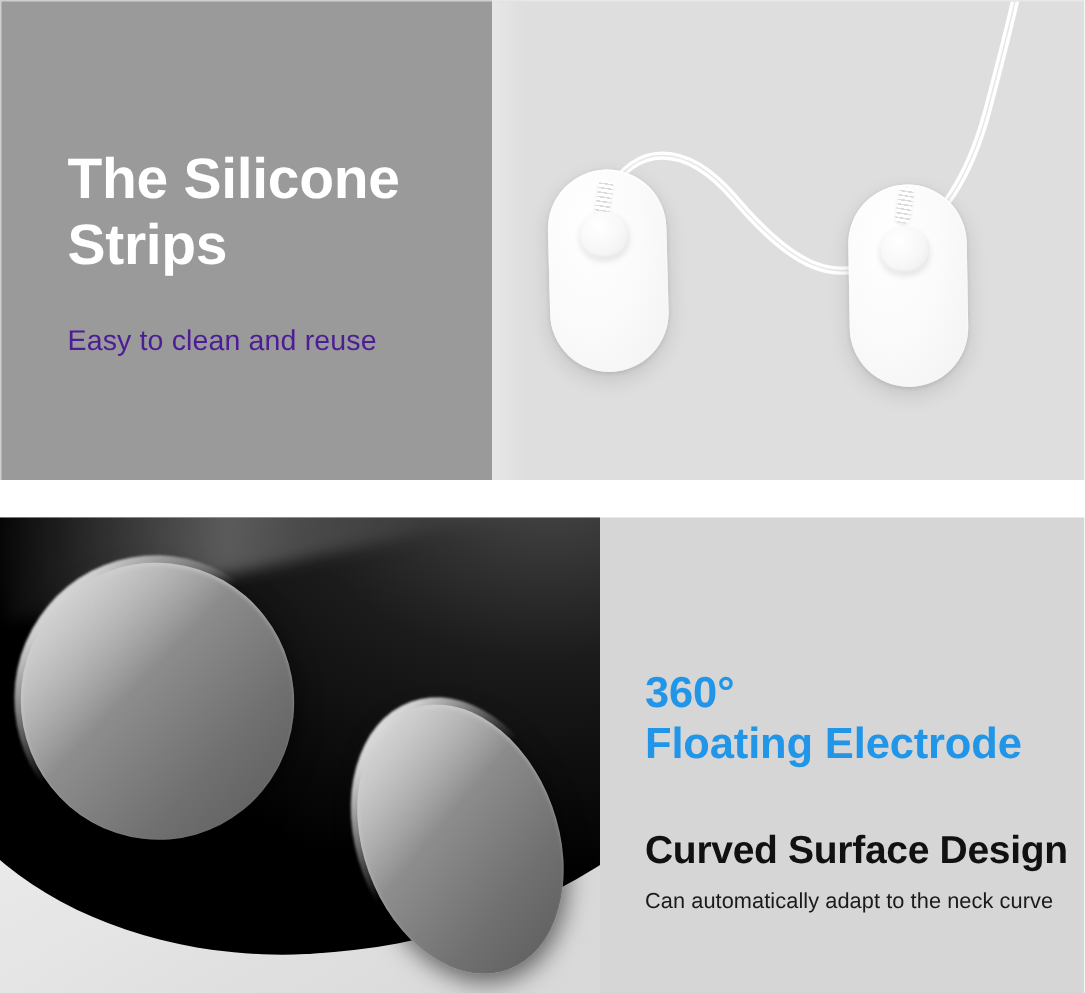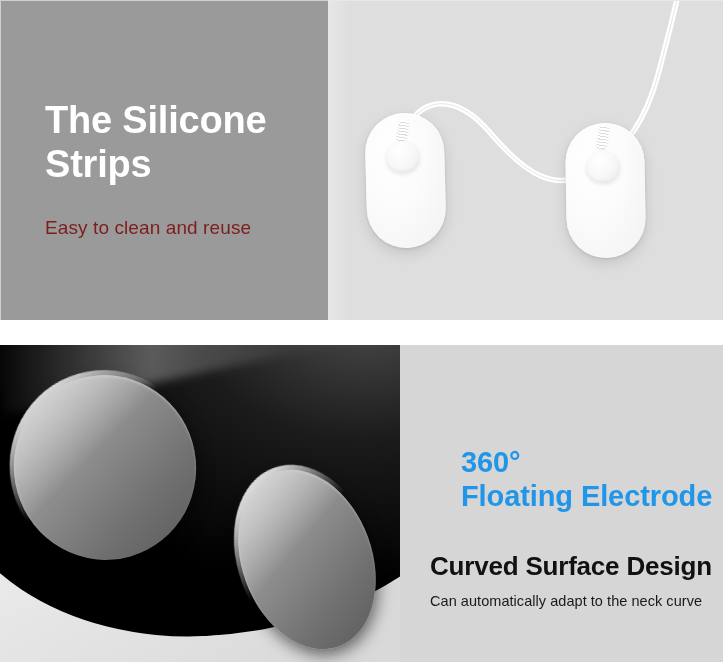--- a/index.html
+++ b/index.html
@@ -29,21 +29,21 @@
     flex:0 0 328px;
   }
   #silicone-heading {
     position:absolute; left:44px; top:97px;
     font-size:38px; font-weight:700; line-height:1.17;
     color:#ffffff; letter-spacing:-0.2px;
     white-space:pre-line;
   }
   #silicone-sub {
     position:absolute; left:44px; top:216px;
-    font-size:19px; font-weight:400; color:#7f1d1d;
+    font-size:19px; font-weight:400; color:#4c1d95;
     letter-spacing:0.1px;
   }
 
   
   #pads-photo {
     position:relative; flex:1 1 auto; height:320px;
     background:#dedede;
     overflow:hidden;
     border-top:1px solid #e8e8e8;
   }
@@ -163,21 +163,21 @@
 
   
   #floating-panel {
     position:relative; flex:1 1 auto; height:317px;
     background:#d6d6d6;
     overflow:hidden;
   }
   #floating-heading {
     position:absolute; left:30px; top:100px;
     font-size:29px; font-weight:700; line-height:1.18;
-    color:#2196e8; white-space:pre-line; letter-spacing:-0.1px;margin-left:31px;
+    color:#2196e8; white-space:pre-line; letter-spacing:-0.1px;
   }
   #curved-heading {
     position:absolute; left:30px; top:206px;
     font-size:26px; font-weight:700; color:#111111;
     letter-spacing:-0.2px;
   }
   #curved-sub {
     position:absolute; left:30px; top:248px;
     font-size:14.5px; font-weight:400; color:#1a1a1a;
     letter-spacing:0.05px;

